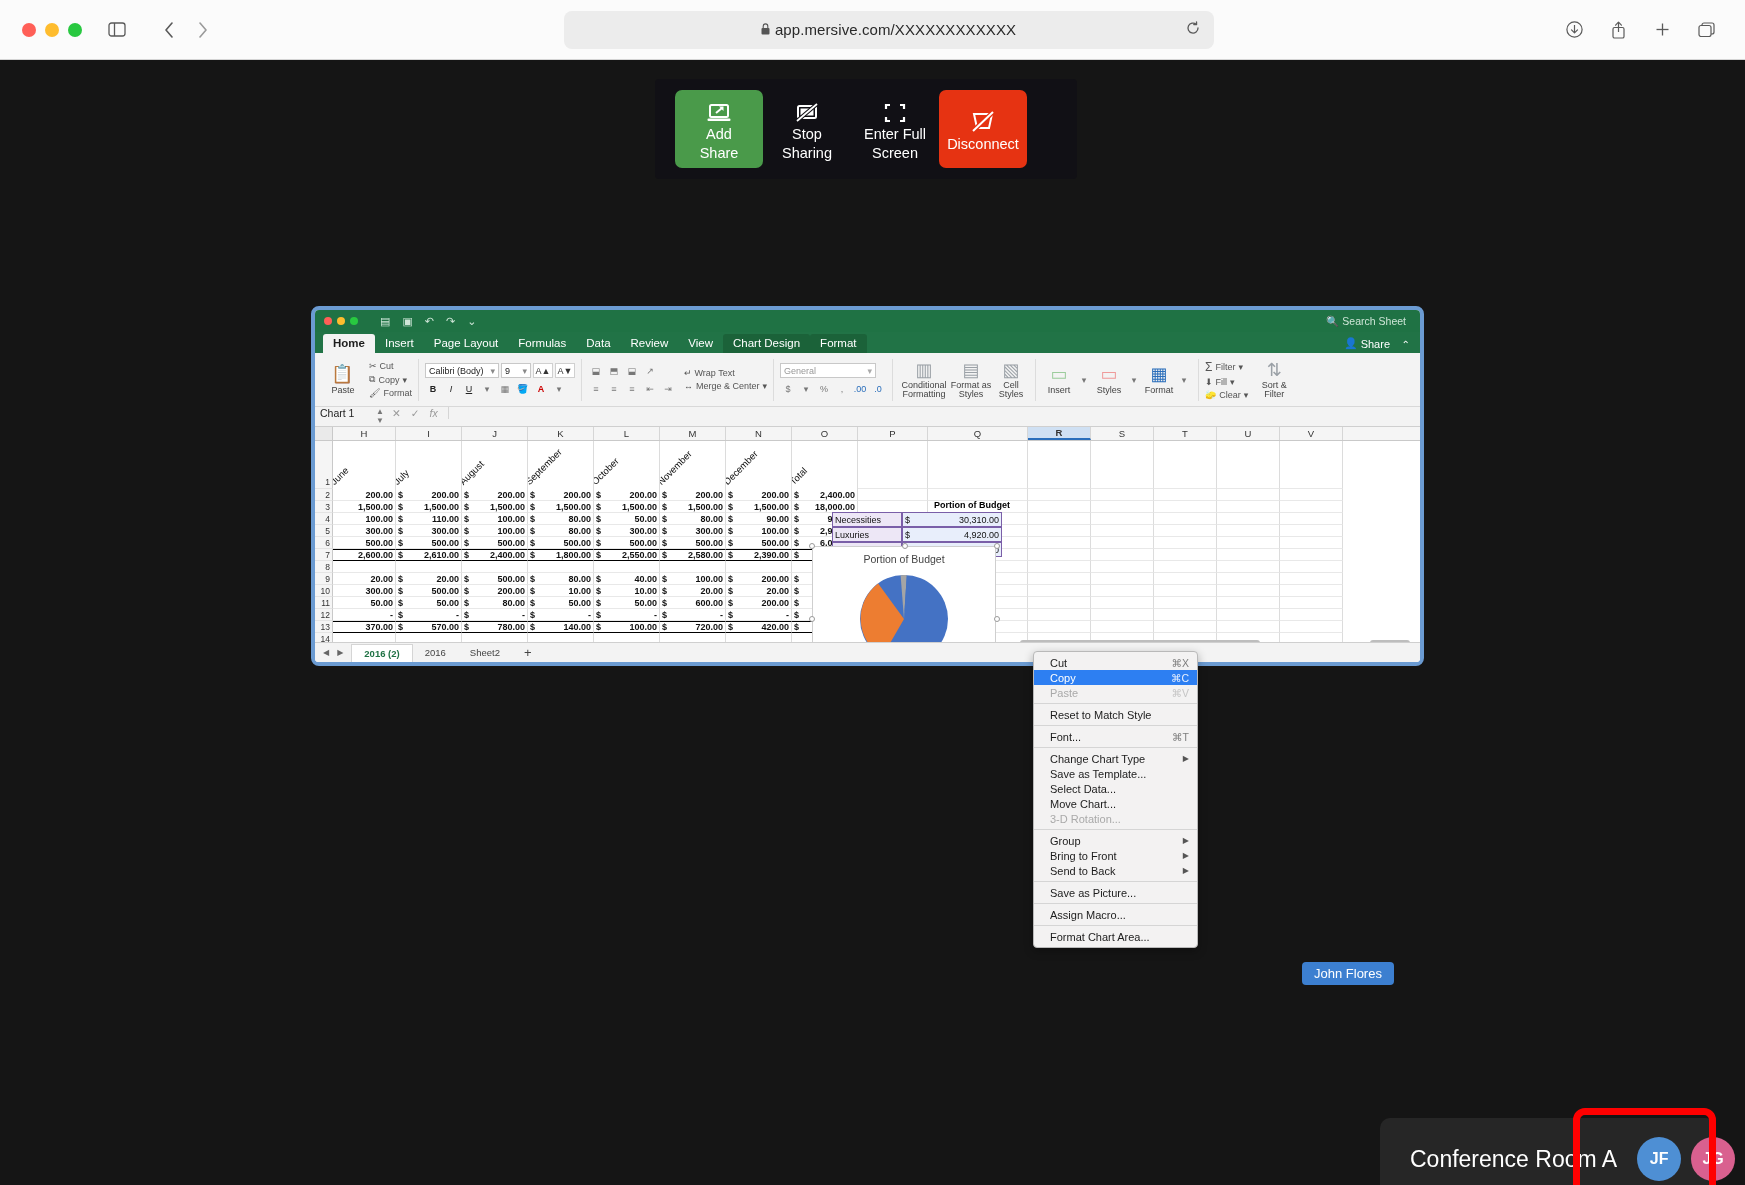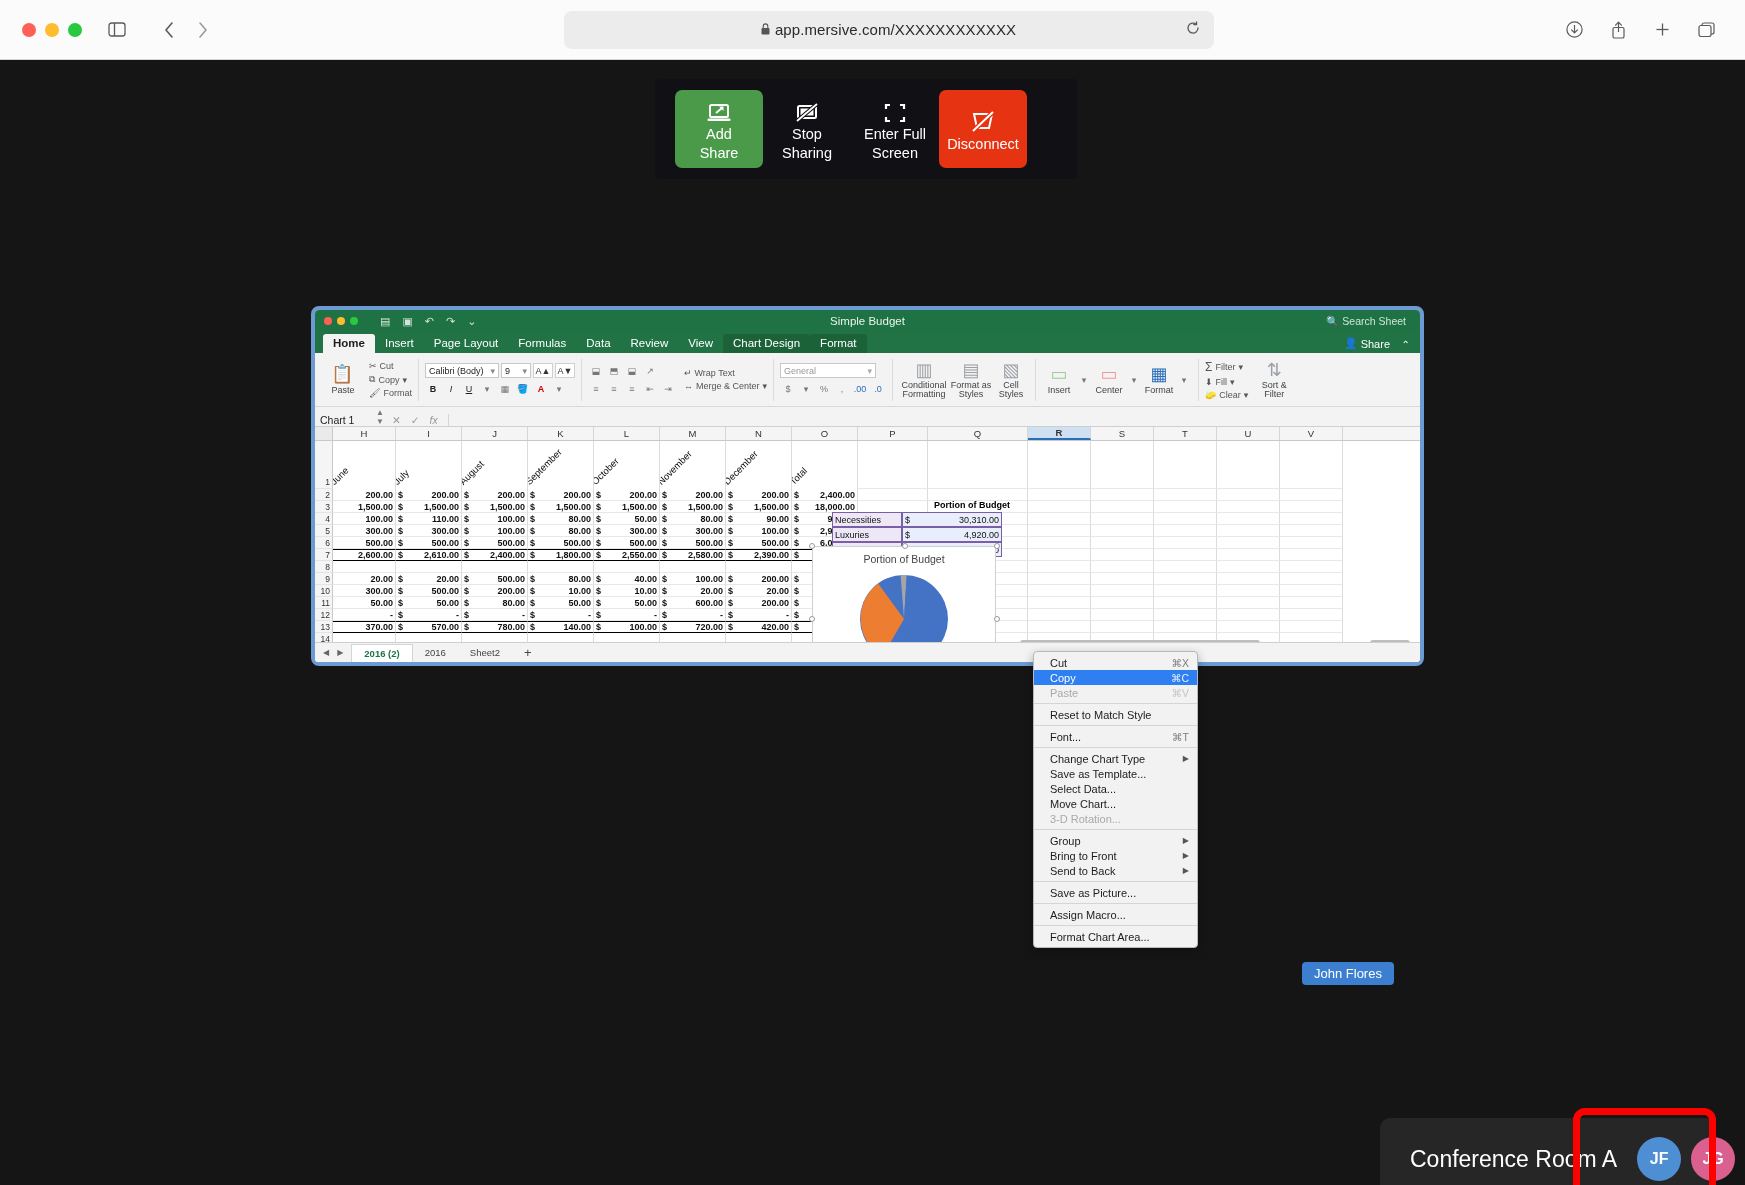--- a/index.html
+++ b/index.html
@@ -112,21 +112,21 @@
   .btn-sq {
     width:16px;height:15px;border:1px solid #d0d0d0;background:#fff;
     display:flex;align-items:center;justify-content:center;font-size:9px;color:#333;
   }
   .btn-flat { width:16px;height:15px;display:flex;align-items:center;justify-content:center;font-size:9px;color:#777;}
   .rb-row { display:flex; gap:2px; align-items:center; }
 
   
   .xl-formula {
     height:20px; background:#f3f3f3; border-bottom:1px solid #cfcfcf;
-    display:flex; align-items:flex-end; font-size:10px; color:#222;
+    display:flex; align-items:flex-start; font-size:10px; color:#222;
   }
   .namebox { width:58px; padding-left:5px; font-size:10.5px;}
   .namebox-sp { color:#777; font-size:8px; margin-left:3px;}
   .fb-icons { display:flex; gap:10px; color:#9a9a9a; font-size:10.5px; padding:0 8px;}
   .fb-line { flex:1; border-left:1px solid #d5d5d5; height:12px; margin-left:2px;}
 
   
   .grid-wrap { position:relative; height:245px; background:#fff; overflow:hidden;}
   .col-head {
     display:flex; height:14px; background:#f5f5f5; border-bottom:1px solid #c9c9c9;
@@ -375,21 +375,20 @@
             <i style="background:#febc2e"></i>
             <i style="background:#28c840"></i>
         </div>
         <div class="xl-qat">
           <span>▤</span>
           <span>▣</span>
           <span>↶</span>
           <span>↷</span>
           <span>⌄</span>
         </div>
-        <div class="xl-title">Simple Budget</div>
         <div class="xl-search">🔍 <span>Search Sheet</span></div>
       </div>
 
       <div class="xl-tabs">
         <div class="xl-tab active">Home</div>
         <div class="xl-tab">Insert</div>
         <div class="xl-tab">Page Layout</div>
         <div class="xl-tab">Formulas</div>
         <div class="xl-tab">Data</div>
         <div class="xl-tab">Review</div>
@@ -515,21 +514,21 @@
         </div>
         <div class="rb-sep"></div>
         <div class="rb-group">
           <div class="rb-big" style="width:34px">
             <span class="ic" style="color:#9ccc9c">▭</span>
             <span>Insert</span>
           </div>
           <div class="btn-flat">▾</div>
           <div class="rb-big" style="width:34px">
             <span class="ic" style="color:#ef9a9a">▭</span>
-            <span>Center</span>
+            <span>Styles</span>
           </div>
           <div class="btn-flat">▾</div>
           <div class="rb-big" style="width:34px">
             <span class="ic" style="color:#2a6ebb">▦</span>
             <span>Format</span>
           </div>
           <div class="btn-flat">▾</div>
         </div>
         <div class="rb-sep"></div>
         <div class="rb-group">

